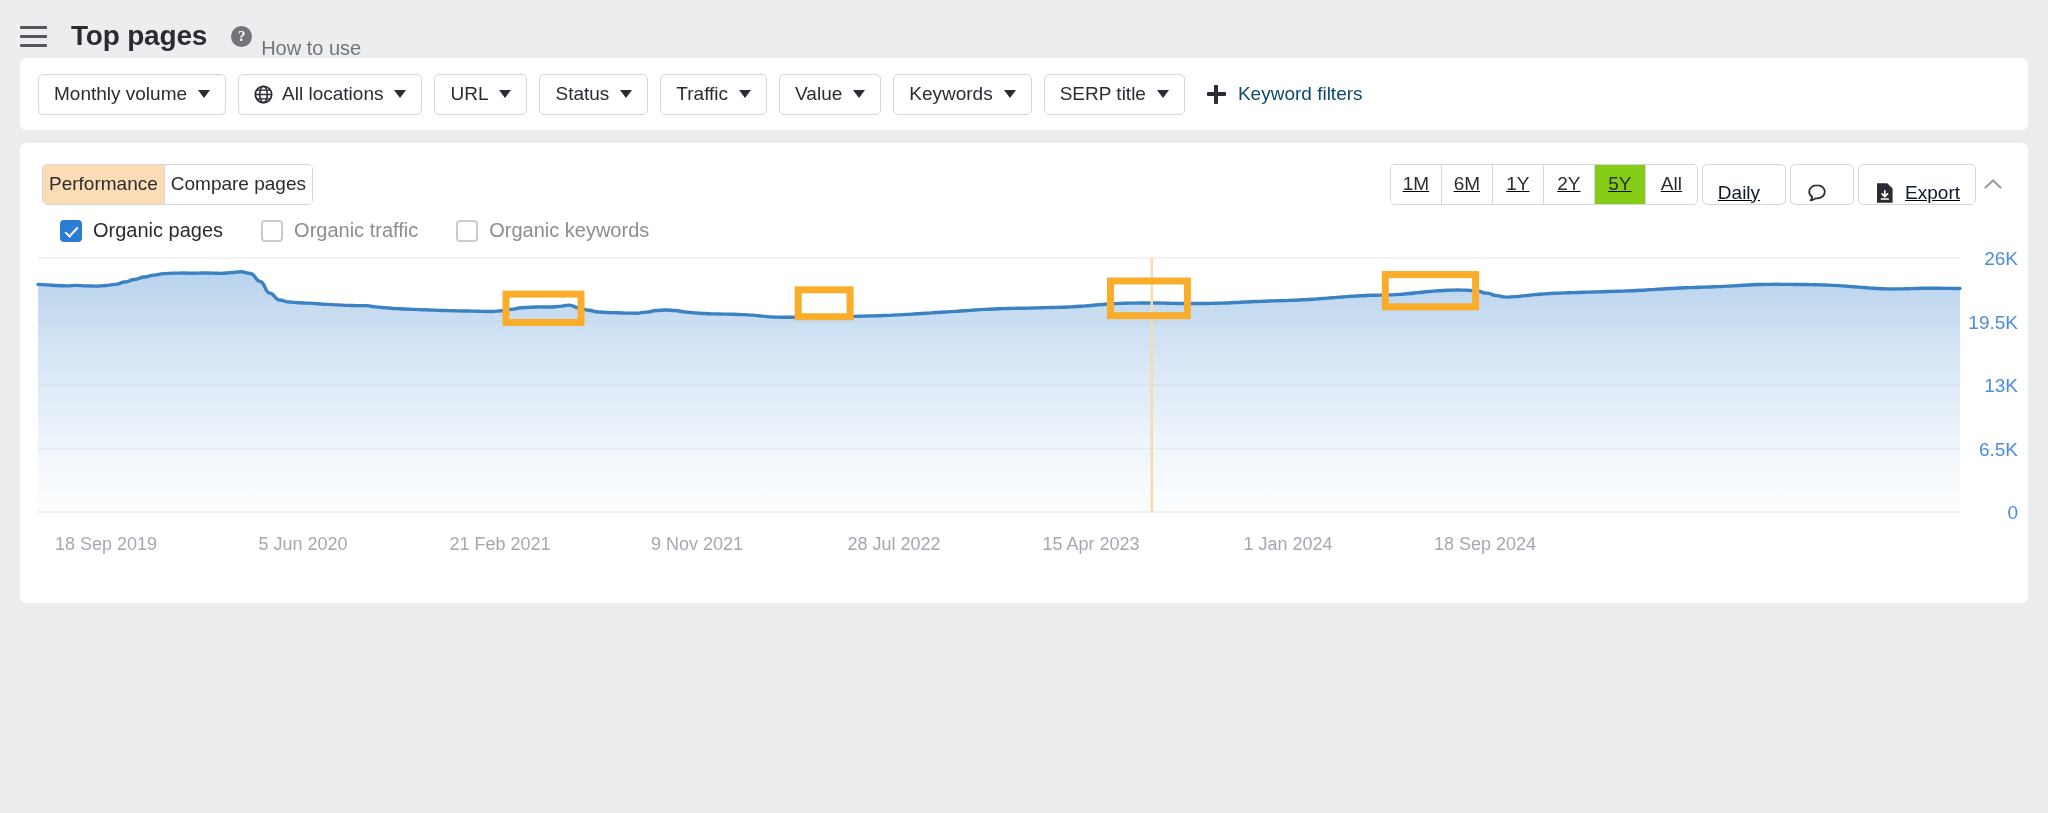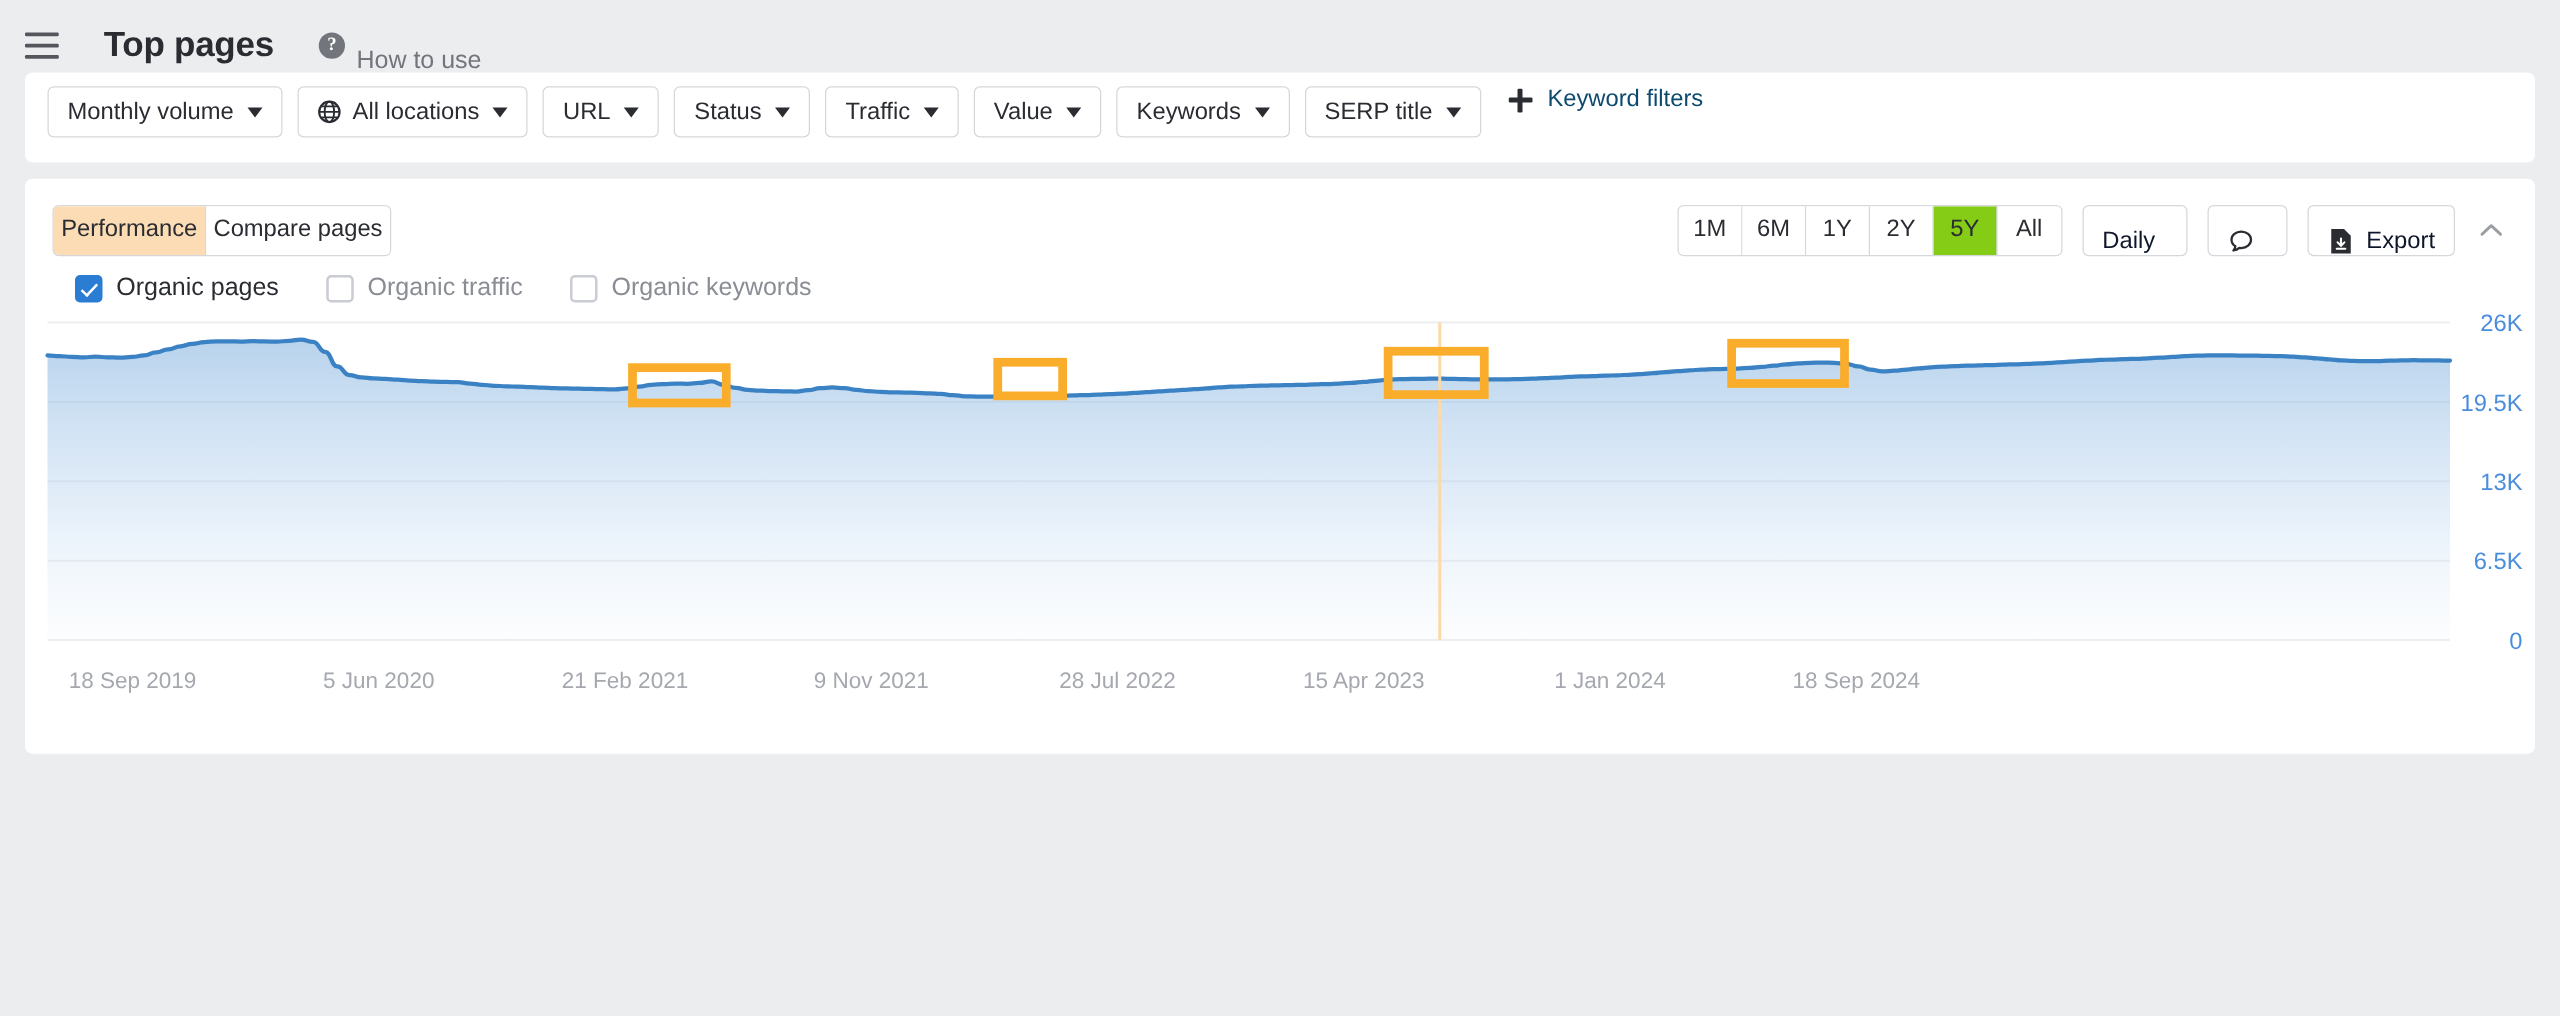--- a/index.html
+++ b/index.html
@@ -6,34 +6,34 @@
   html, body {
     margin: 0; padding: 0;
     width: 2048px; height: 813px;
     background: #ecedef;
     font-family: "Liberation Sans", sans-serif;
     -webkit-font-smoothing: antialiased;
   }
   .page { position: relative; width: 2048px; height: 813px; background: #ecedef; overflow: hidden; }
 
   
-  .header { height: 72px; display: flex; align-items: center; padding-left: 20px; gap: 12px; }
+  .header { height: 72px; display: flex; align-items: center; padding-left: 20px; gap: 0; }
   .hamburger { width: 30px; height: 26px; display: flex; flex-direction: column; justify-content: center;
                gap: 6px; cursor: pointer; margin-right: 21px; }
   .hamburger span { display: block; width: 27px; height: 3px; background: #53565c; border-radius: 1px; }
   .page-title { font-size: 28px; font-weight: bold; color: #2a2c32; letter-spacing: -0.2px; margin-right: 24px; }
   .how-to-use { display: flex; align-items: center; gap: 9px; cursor: pointer; }
   .qmark { width: 21px; height: 21px; border-radius: 50%; background: #72757c; color: #fff;
            font-size: 15px; font-weight: bold; display: flex; align-items: center; justify-content: center;
            font-family: "Liberation Serif", serif; line-height: 1; }
   .how-to-use-label { font-size: 20px; color: #72757c; margin-top: 25px; }
 
   
   .filter-card { position: absolute; left: 20px; top: 58px; width: 2008px; height: 72px;
-                 background: #fff; border-radius: 6px; display: flex; align-items: flex-start;
+                 background: #fff; border-radius: 6px; display: flex; align-items: center;
                  padding: 11px 18px; gap: 12px; }
   .fbtn { height: 41px; border: 1px solid #d5d7dc; border-radius: 5px; background: #fff;
           display: inline-flex; align-items: center; gap: 9px; padding: 0 15px; cursor: pointer;
           font-size: 19px; color: #2a2c32; white-space: nowrap; }
   .fbtn .caret { width: 0; height: 0; border-left: 6px solid transparent; border-right: 6px solid transparent;
                  border-top: 8px solid #2a2c32; margin-left: 2px; }
   .globe { width: 19px; height: 19px; flex: 0 0 19px; }
   .kw-filters { display: inline-flex; align-items: center; gap: 12px; margin-left: 10px; cursor: pointer;
                 font-size: 19px; color: #0c4a6e; }
   .plus { position: relative; width: 19px; height: 19px; flex: 0 0 19px; }
@@ -52,21 +52,21 @@
   .seg > div:last-child { border-right: none; }
   .seg > div.active { background: #fbdcb4; }
 
   .range-seg { display: inline-flex; border: 1px solid #d5d7dc; border-radius: 5px; overflow: hidden; }
   .range-seg > div { min-width: 51px; padding: 0 10px; height: 39px; display: flex; align-items: center;
                      justify-content: center; font-size: 19px; color: #2a2c32; cursor: pointer;
                      background: #fff; border-right: 1px solid #d5d7dc; }
   .range-seg > div:last-child { border-right: none; text-align: center; }
   .range-seg > div.active { background: #84cc16; }
 
-  .right-tools { display: flex; align-items: center; gap: 16px; }
+  .right-tools { display: flex; align-items: center; gap: 4px; text-decoration: underline; }
   .tbtn { height: 41px; border: 1px solid #d5d7dc; border-radius: 5px; background: #fff;
           display: inline-flex; align-items: flex-end; gap: 10px; padding: 0 15px; cursor: pointer;
           font-size: 19px; color: #0f172a; white-space: nowrap; }
   .chev-up { width: 26px; height: 26px; cursor: pointer; display: flex; align-items: center; justify-content: center; }
 
   
   .legend { display: flex; align-items: center; gap: 38px; padding: 14px 0 0 40px; }
   .legend-item { display: flex; align-items: center; gap: 11px; cursor: pointer; font-size: 20px; }
   .cbox { width: 22px; height: 22px; border-radius: 4px; border: 2px solid #c9ccd2; background: #fff;
           flex: 0 0 22px; position: relative; }

